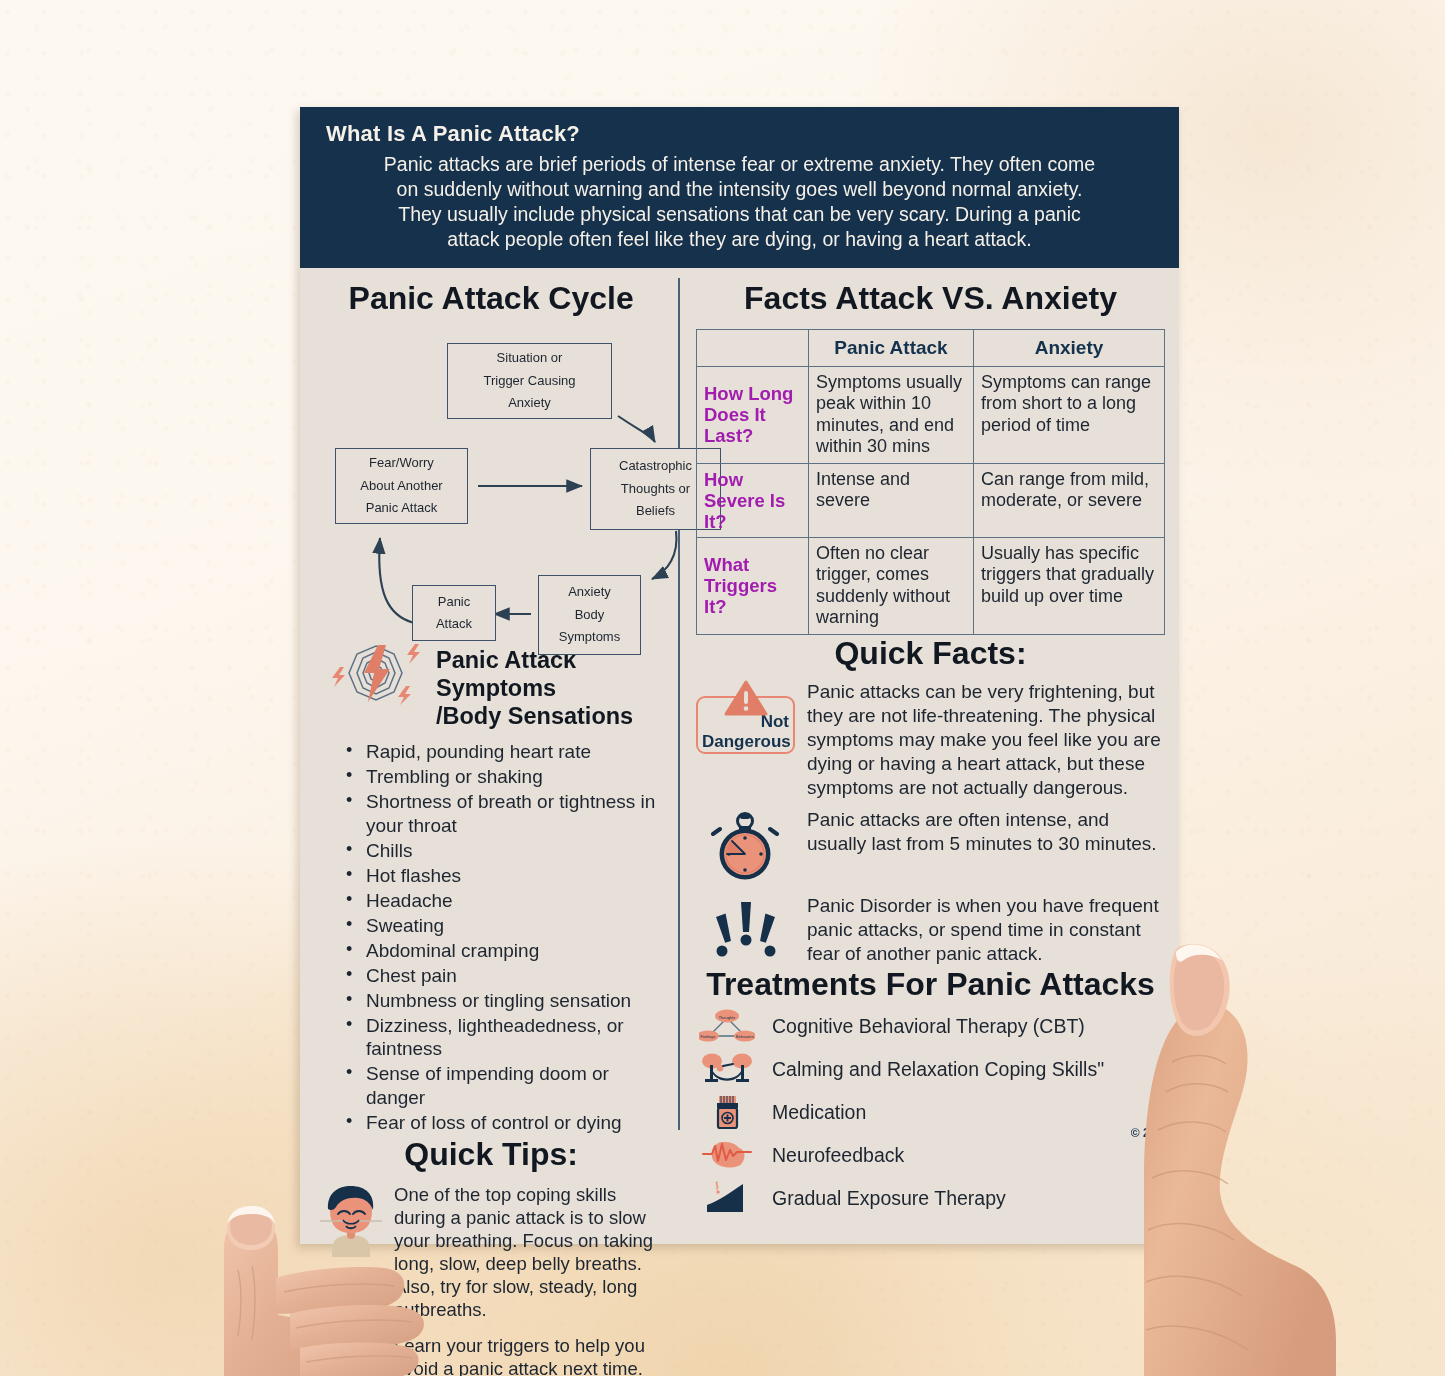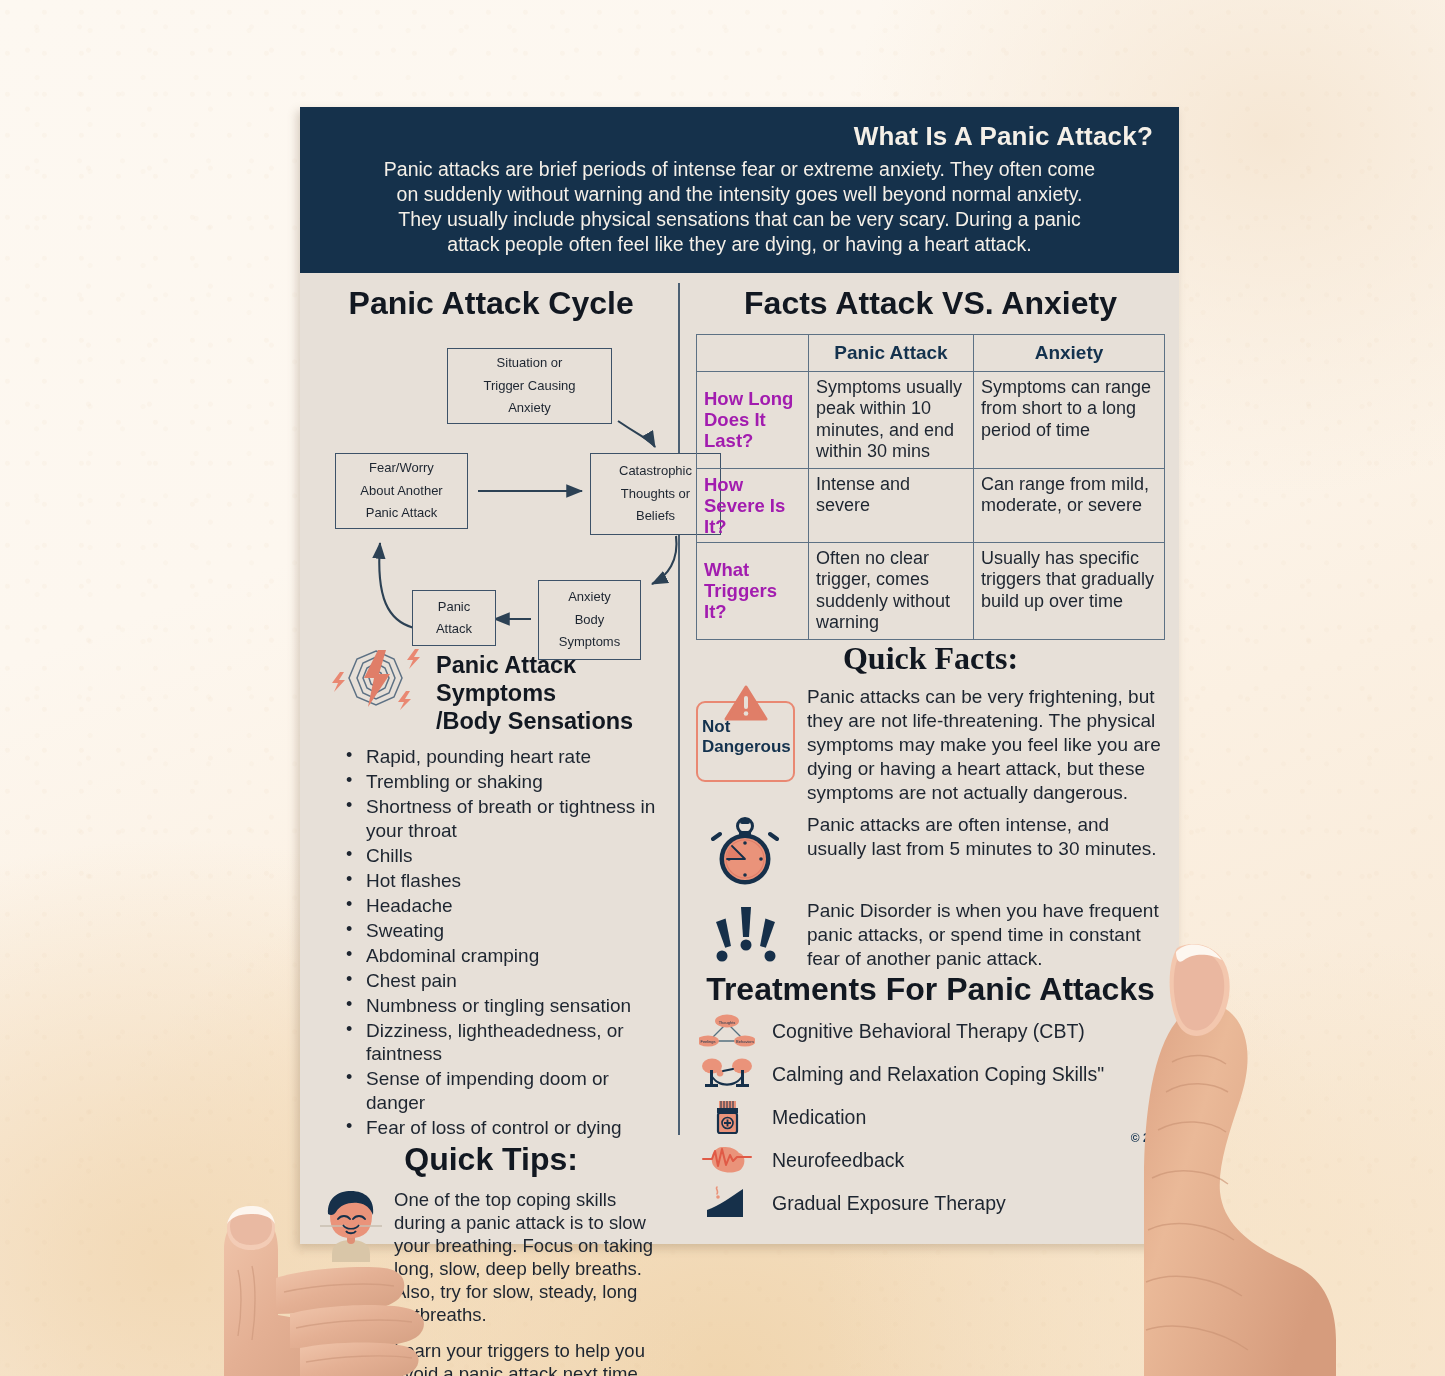--- a/index.html
+++ b/index.html
@@ -18,21 +18,21 @@
       radial-gradient(circle at 20% 30%, rgba(224,190,150,.14) 0 2px, transparent 3px),
       radial-gradient(circle at 70% 65%, rgba(224,190,150,.12) 0 2px, transparent 3px),
       radial-gradient(circle at 45% 85%, rgba(214,178,136,.12) 0 2px, transparent 3px),
       radial-gradient(circle at 85% 40%, rgba(224,190,150,.10) 0 2px, transparent 3px);
     background-size:37px 41px,53px 47px,61px 59px,43px 67px;}
 
   
   .card{position:absolute;left:300px;top:107px;width:879px;height:1137px;
     background:#e7e0d8;box-shadow:-3px 4px 9px rgba(120,95,70,.28);}
   .hdr{background:#15314b;color:#f5f0e8;padding:14px 26px 16px;box-sizing:border-box;}
-  .hdr h1{margin:0 0 5px;font-size:26px;font-weight:bold;text-align:right;letter-spacing:.2px;}
+  .hdr h1{margin:0 0 5px;font-size:22px;font-weight:bold;text-align:left;letter-spacing:.2px;}
   .hdr p{margin:0;text-align:center;font-size:19.5px;line-height:25px;white-space:pre-line;}
 
   .body{display:flex;height:878px;box-sizing:border-box;}
   .colL{width:423px;box-sizing:border-box;padding:12px 14px 0 18px;position:relative;}
   .vdiv{width:2px;background:#4c6073;margin:10px 0 16px;}
   .colR{flex:1;box-sizing:border-box;padding:12px 14px 0 16px;position:relative;}
 
   h2.sect{margin:0;text-align:center;color:#121821;font-size:32px;font-weight:bold;}
 
   
@@ -65,28 +65,28 @@
   
   table.cmp{border-collapse:collapse;width:423px;margin:12px auto 0;table-layout:fixed;}
   table.cmp td,table.cmp th{border:1.4px solid #5d7184;padding:5px 7px;vertical-align:top;
     color:#1d2530;font-size:18px;line-height:21.5px;font-weight:normal;text-align:left;}
   table.cmp th{color:#14324e;font-weight:bold;text-align:center;font-size:19px;padding:7px;}
   table.cmp td.rowh{color:#a21caf;font-weight:bold;font-size:18.5px;line-height:21px;
     vertical-align:middle;}
   .c0{width:97px}.c1{width:150px}.c2{width:176px}
 
   
-  .qfhead{margin-top:18px;font-family:Liberation Serif, serif;}
+  .qfhead{margin-top:18px;}
   .factrow{display:flex;gap:12px;align-items:flex-start;margin-top:8px;}
   .factrow .ic{flex:0 0 auto;display:flex;justify-content:center;}
   .factrow p{margin:0;font-size:19px;line-height:24px;color:#1d2530;}
 
   .notdanger{position:relative;width:99px;}
-  .ndbox{border:2px solid #e98872;border-radius:9px;background:#e7e0d8;text-align:left;
-    padding:14px 4px 23px;margin-top:16px;}
+  .ndbox{border:2px solid #e98872;border-radius:9px;background:#e7e0d8;text-align:right;
+    padding:14px 4px 0;margin-top:16px;}
   .ndbox span{display:block;color:#14324e;font-weight:bold;font-size:17px;line-height:20px;}
   .ndtri{position:absolute;left:50%;transform:translateX(-50%);top:0;}
 
   
   .trhead{margin-top:16px;}
   .trrow{display:flex;align-items:center;gap:14px;margin-top:4px;height:39px;}
   .trrow .lbl{font-size:19.5px;color:#1d2530;}
   .trico{width:62px;display:flex;justify-content:center;align-items:center;}
   .copy{position:absolute;right:16px;bottom:6px;font-size:12px;color:#14324e;font-weight:bold;}
 

